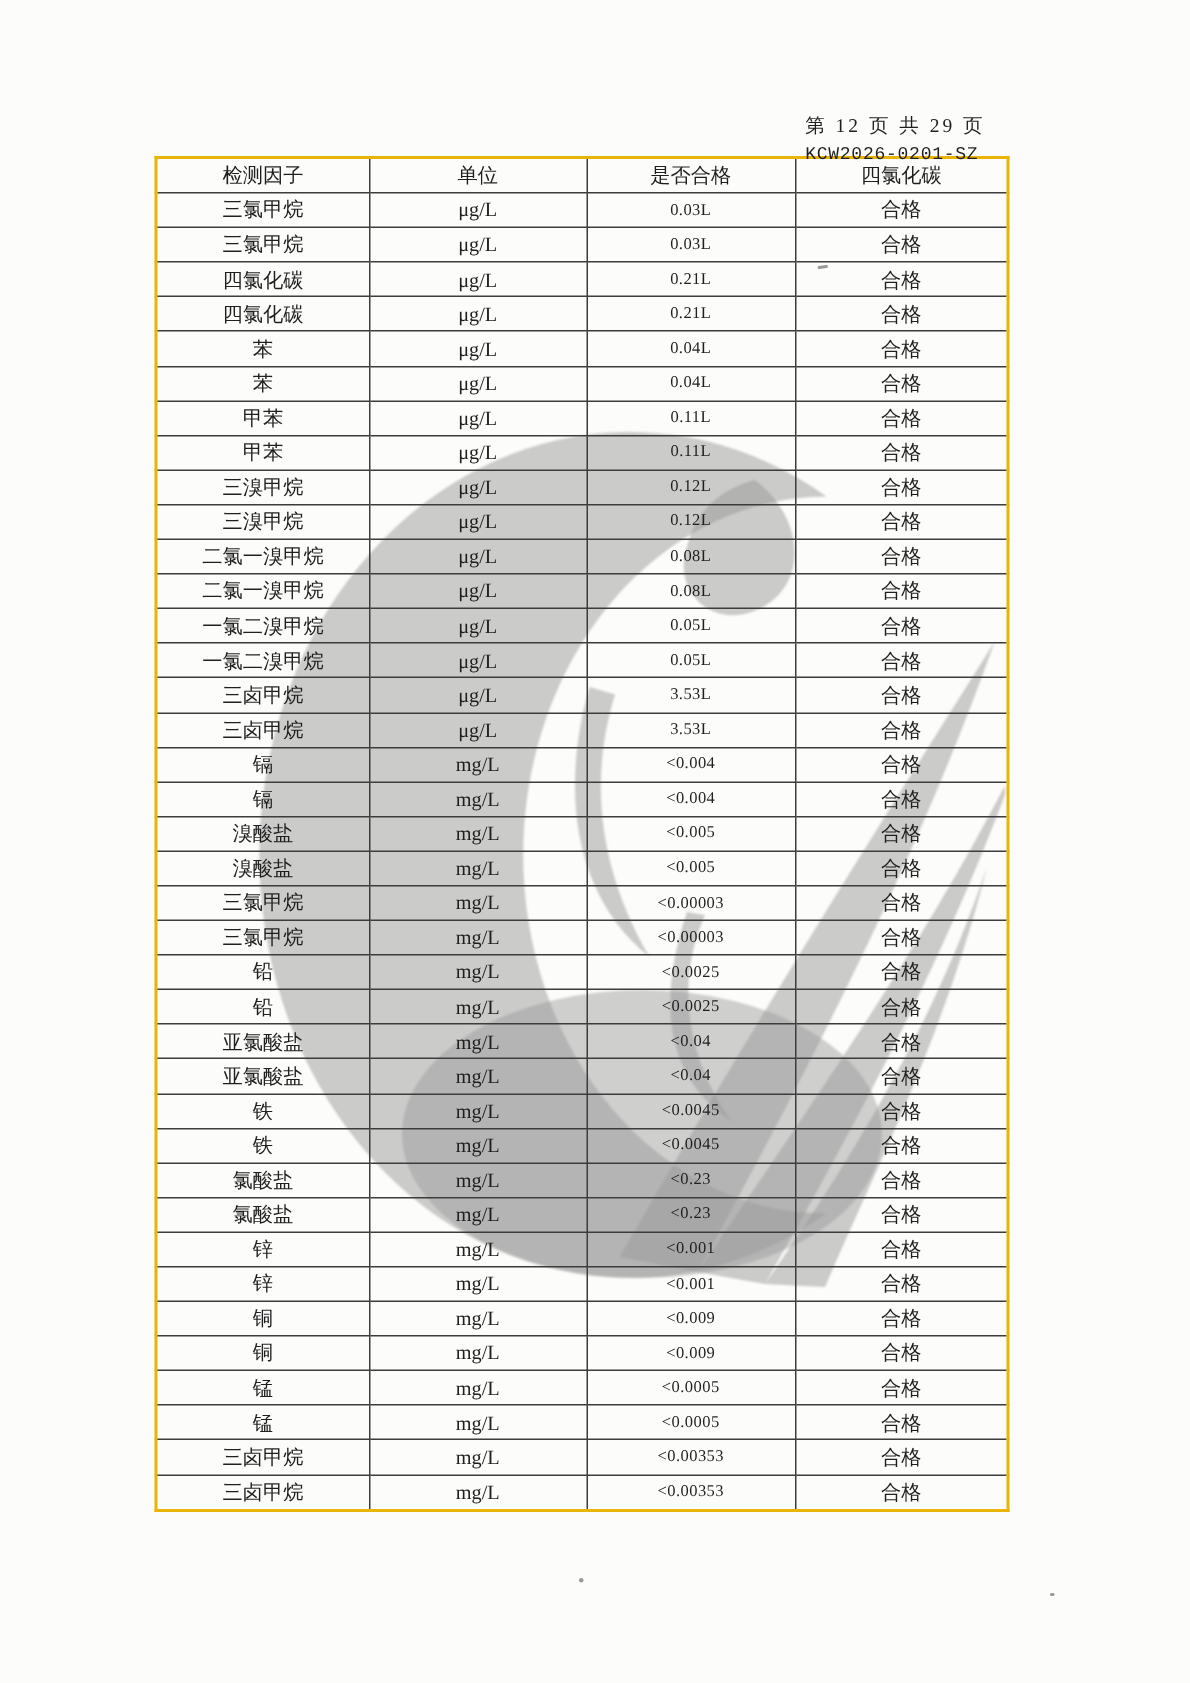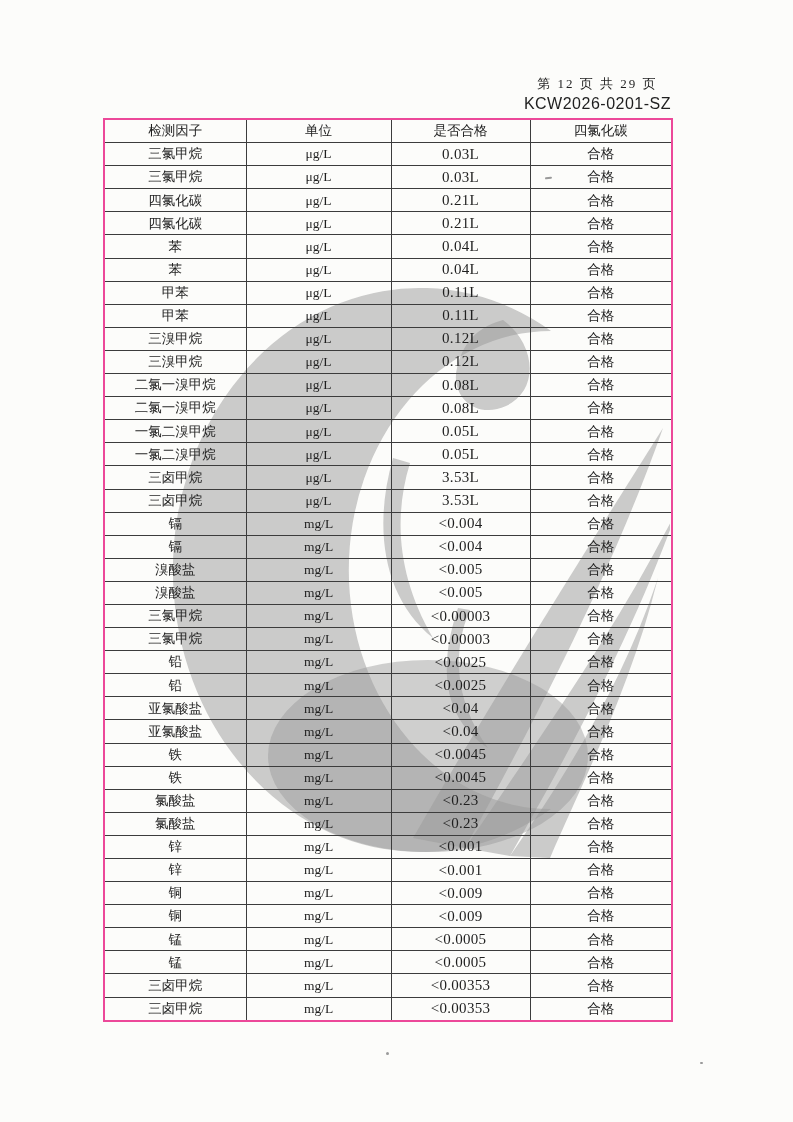--- a/index.html
+++ b/index.html
@@ -3,48 +3,48 @@
 <meta charset="utf-8">
 <style>
   html,body{margin:0;padding:0;}
   body{
     width:793px;height:1122px;position:relative;overflow:hidden;
     background:#fcfcfa;
     font-family:"Liberation Serif","DejaVu Serif",serif;
     color:#1f1f1f;
   }
   .page-header{
-    position:absolute;top:75px;right:122px;text-align:center;z-index:3;
+    position:absolute;top:75px;right:136px;text-align:left;z-index:3;
   }
   .page-info{
     font-size:13px;letter-spacing:2px;line-height:17px;white-space:pre;
   }
   .doc-code{
-    font-size:16px;letter-spacing:.5px;line-height:17px;margin-top:3px;
-    font-family:Liberation Sans, sans-serif;
+    font-size:12px;letter-spacing:.5px;line-height:17px;margin-top:3px;
+    font-family:Liberation Mono, monospace;
   }
   table.results{
-    position:absolute;left:103px;top:118px;width:568px;z-index:2;
+    position:absolute;left:103px;top:104px;width:568px;z-index:2;
     border-collapse:collapse;table-layout:fixed;
-    border:2px solid #ec4899;
+    border:2px solid #eab308;
     background:transparent;
   }
   table.results th, table.results td{
     border:1px solid #3c3c3c;
     height:22.1px;
     padding:0;
     text-align:center;
     vertical-align:middle;
     font-weight:normal;
     font-size:13.5px;
     line-height:1;
     overflow:hidden;
     white-space:nowrap;
   }
-  table.results td.result-cell{font-size:15px;letter-spacing:.3px;}
+  table.results td.result-cell{font-size:11px;letter-spacing:.3px;}
   .watermark{
     position:absolute;left:158px;top:278px;width:512px;height:588px;z-index:1;
     filter:blur(.7px);
     pointer-events:none;
   }
   .speck{position:absolute;background:#9a9a9a;z-index:1;border-radius:1px;}
   .speck1{left:545px;top:177px;width:7px;height:2px;transform:rotate(-8deg);}
   .speck2{left:386px;top:1052px;width:3px;height:3px;border-radius:50%;}
   .speck3{left:700px;top:1062px;width:3px;height:2px;}
 </style>

